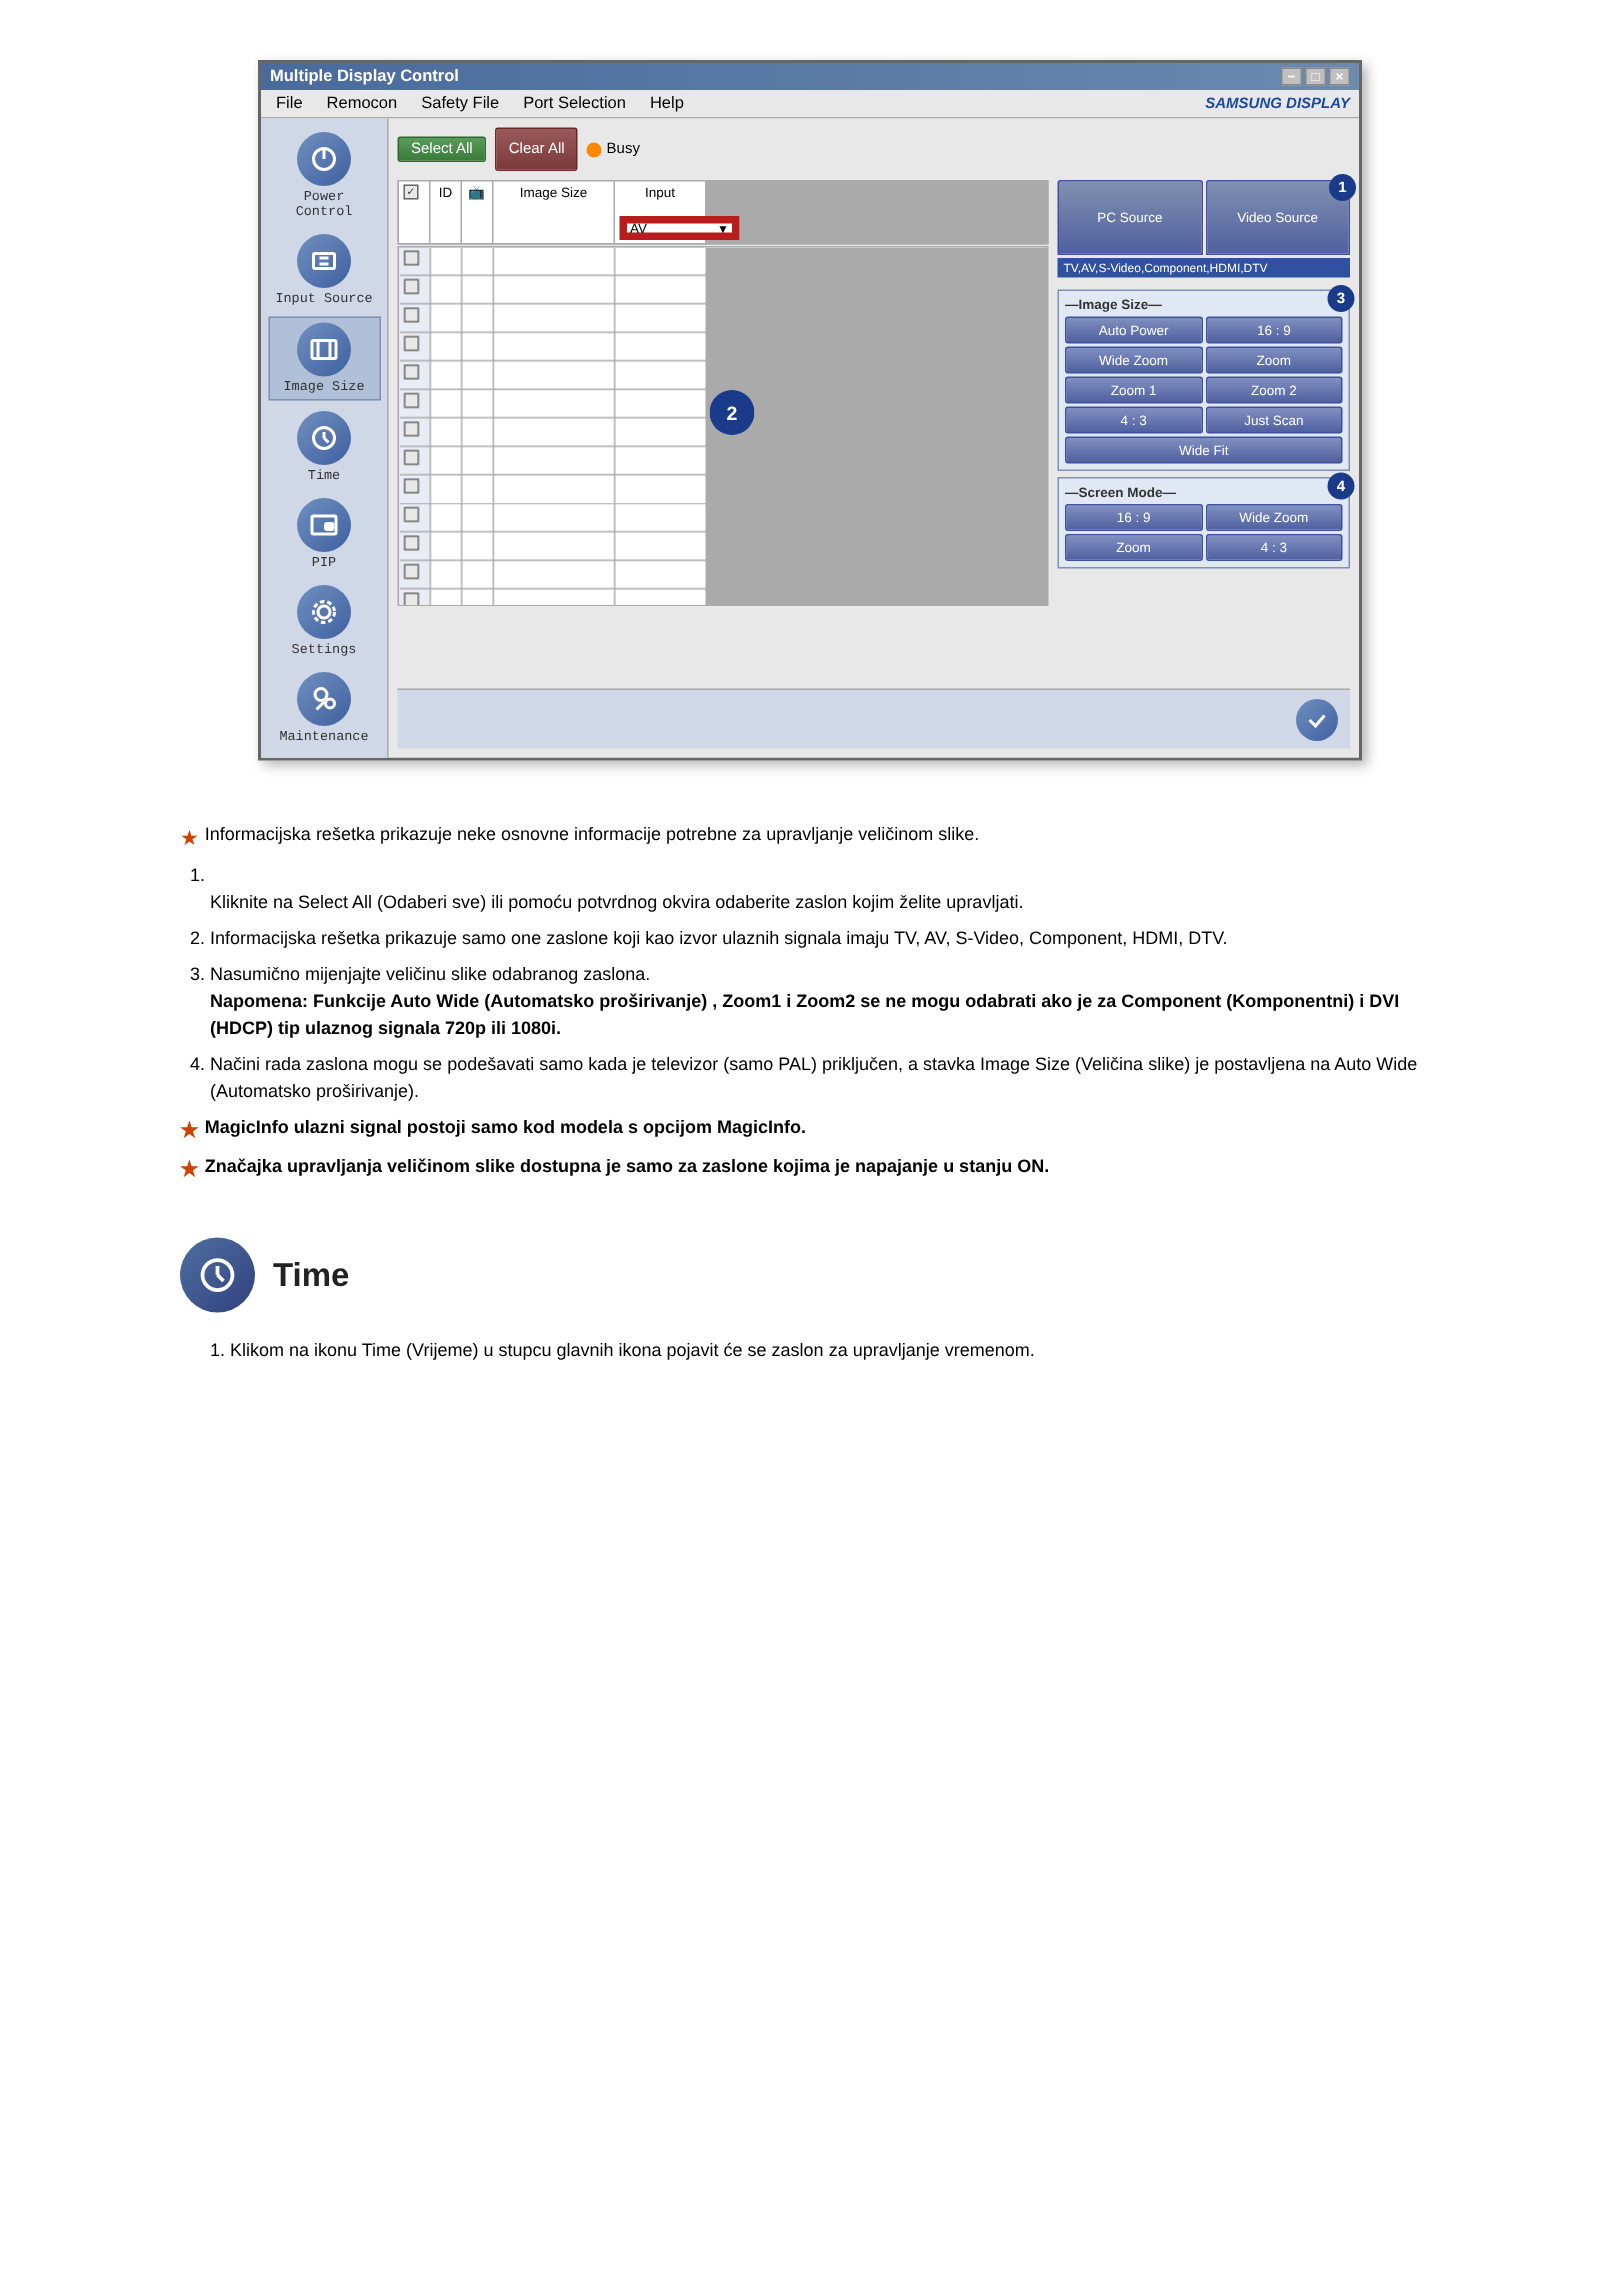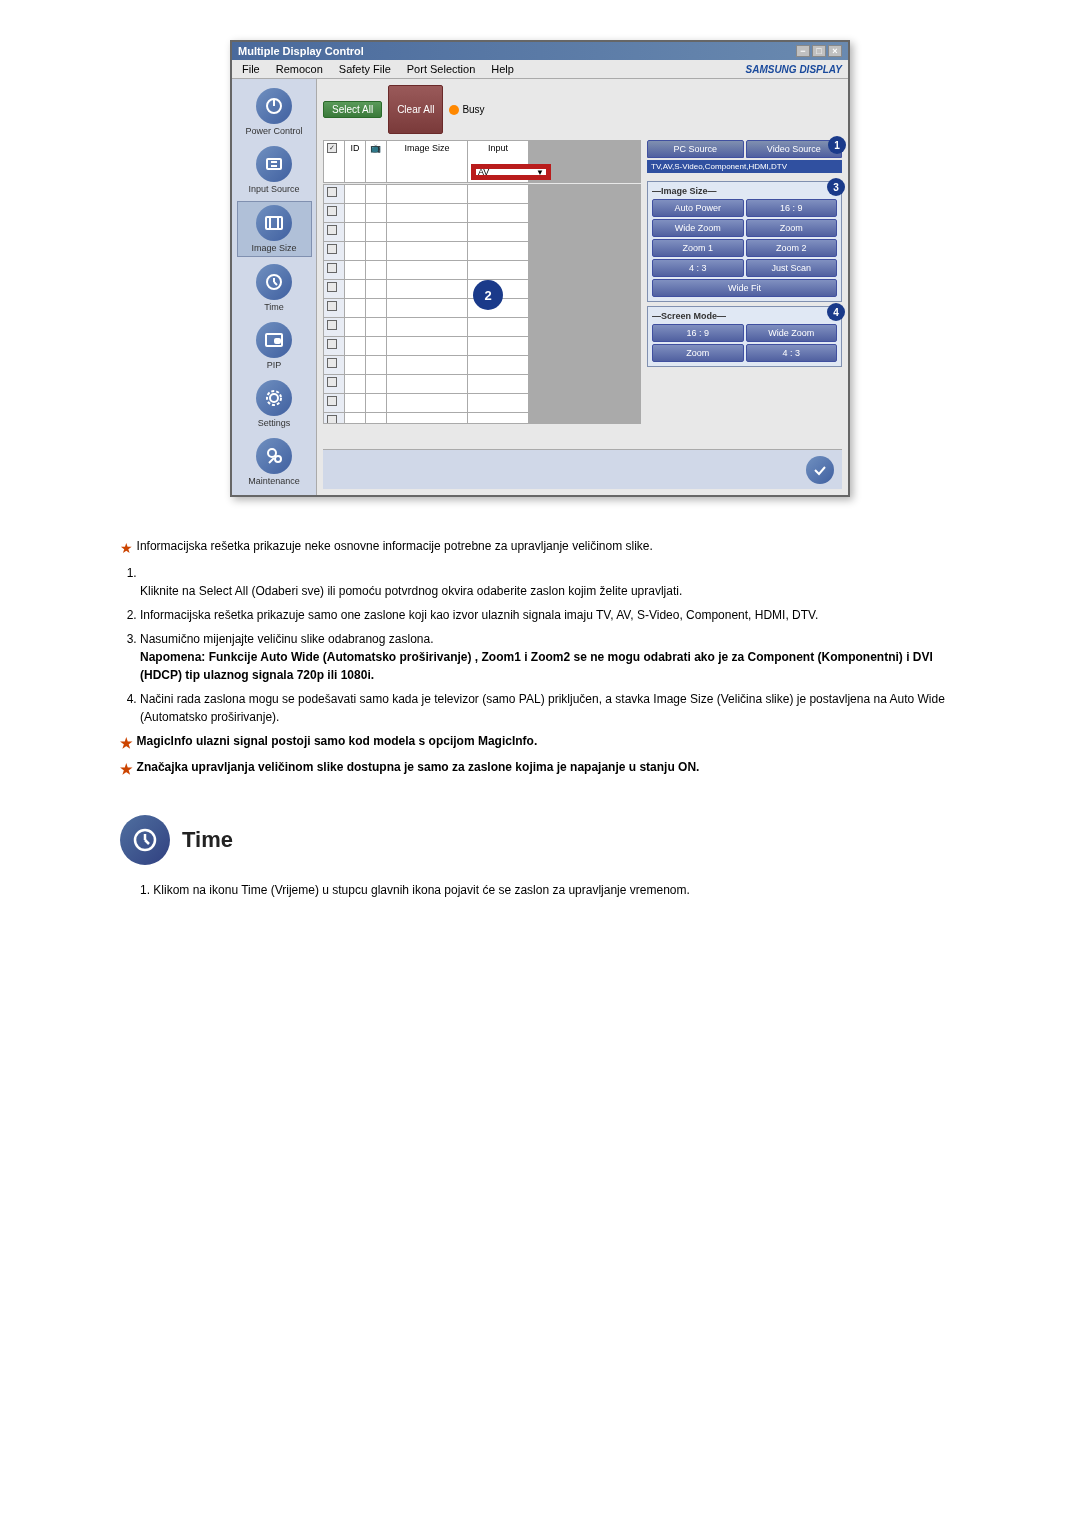--- a/index.html
+++ b/index.html
@@ -13,21 +13,21 @@
     }
 
     .page-wrapper {
       padding: 40px 60px;
     }
 
     
     .app-window {
       border: 2px solid #666;
       background: #f0f0f0;
-      width: 620px;
+      width: 736px;
       margin: 0 auto 30px auto;
       box-shadow: 3px 3px 8px rgba(0,0,0,0.3);
     }
 
     .title-bar {
       background: linear-gradient(to right, #4a6a9c, #6a8ab0);
       color: white;
       font-size: 11px;
       font-weight: bold;
       padding: 3px 6px;
@@ -125,20 +125,21 @@
 
     .icon-circle svg {
       width: 20px;
       height: 20px;
     }
 
     .sidebar-label {
       font-size: 9px;
       color: #333;
       text-align: center;
+      font-family: Liberation Mono, monospace;
     }
 
     
     .main-area {
       flex: 1;
       padding: 6px;
       display: flex;
       flex-direction: column;
     }
 
@@ -156,21 +157,21 @@
       padding: 2px 8px;
       font-size: 10px;
       cursor: pointer;
       border-radius: 2px;
     }
 
     .btn-clear-all {
       background: linear-gradient(to bottom, #9a5a5a, #7a3a3a);
       color: white;
       border: 1px solid #6a2a2a;
-      padding: 18px 8px;
+      padding: 8px 8px;
       font-size: 10px;
       cursor: pointer;
       border-radius: 2px;
     }
 
     .busy-indicator {
       display: flex;
       align-items: center;
       gap: 3px;
       font-size: 10px;
@@ -276,21 +277,21 @@
       margin-bottom: 2px;
       position: relative;
     }
 
     .source-tab {
       flex: 1;
       background: linear-gradient(to bottom, #8090b0, #5060a0);
       color: white;
       font-size: 9px;
       text-align: center;
-      padding: 3px 2px;
+      padding: 19px 2px;
       border: 1px solid #4050a0;
       cursor: pointer;
       border-radius: 2px 2px 0 0;
     }
 
     .source-info {
       background: #3050a0;
       color: white;
       font-size: 8px;
       padding: 2px 4px;

